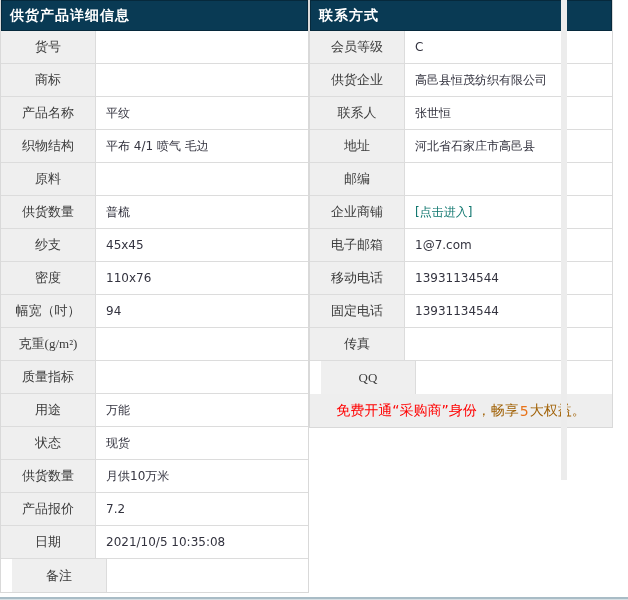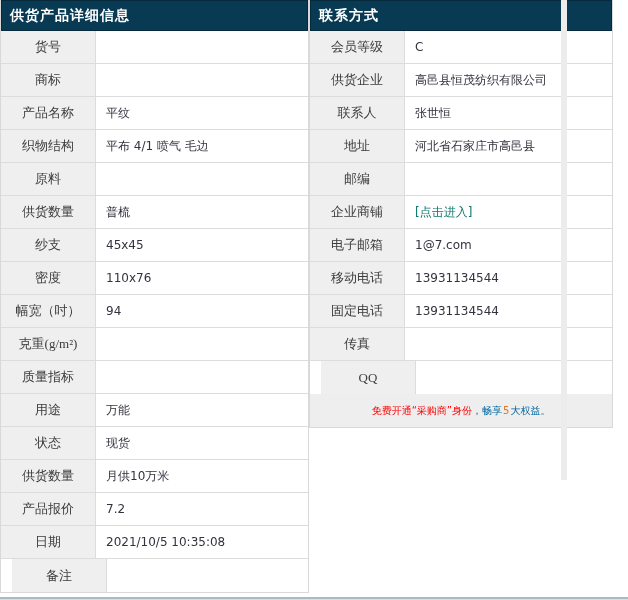--- a/index.html
+++ b/index.html
@@ -67,25 +67,25 @@
     white-space: nowrap;
     overflow: hidden;
   }
   .value.link { color: #0f766e; cursor: pointer; }
   .promo-row {
     height: 33px;
     background: #eeeeee;
     display: flex;
     align-items: center;
     justify-content: center;
-    font-size: 10px;
+    font-size: 14px;
     white-space: nowrap;
   }
   .promo-red  { color: #ff0000; cursor: pointer; }
-  .promo-dark { color: #0369a1; }
+  .promo-dark { color: #a16207; }
   .promo-num  { color: #e8731a; padding: 0 1px; }
   .page-edge {
     position: absolute;
     top: 0; right: 0;
     width: 6px; height: 480px;
     background: #ececec;
   }
   .bottom-divider {
     position: absolute;
     left: 0; bottom: 0;

